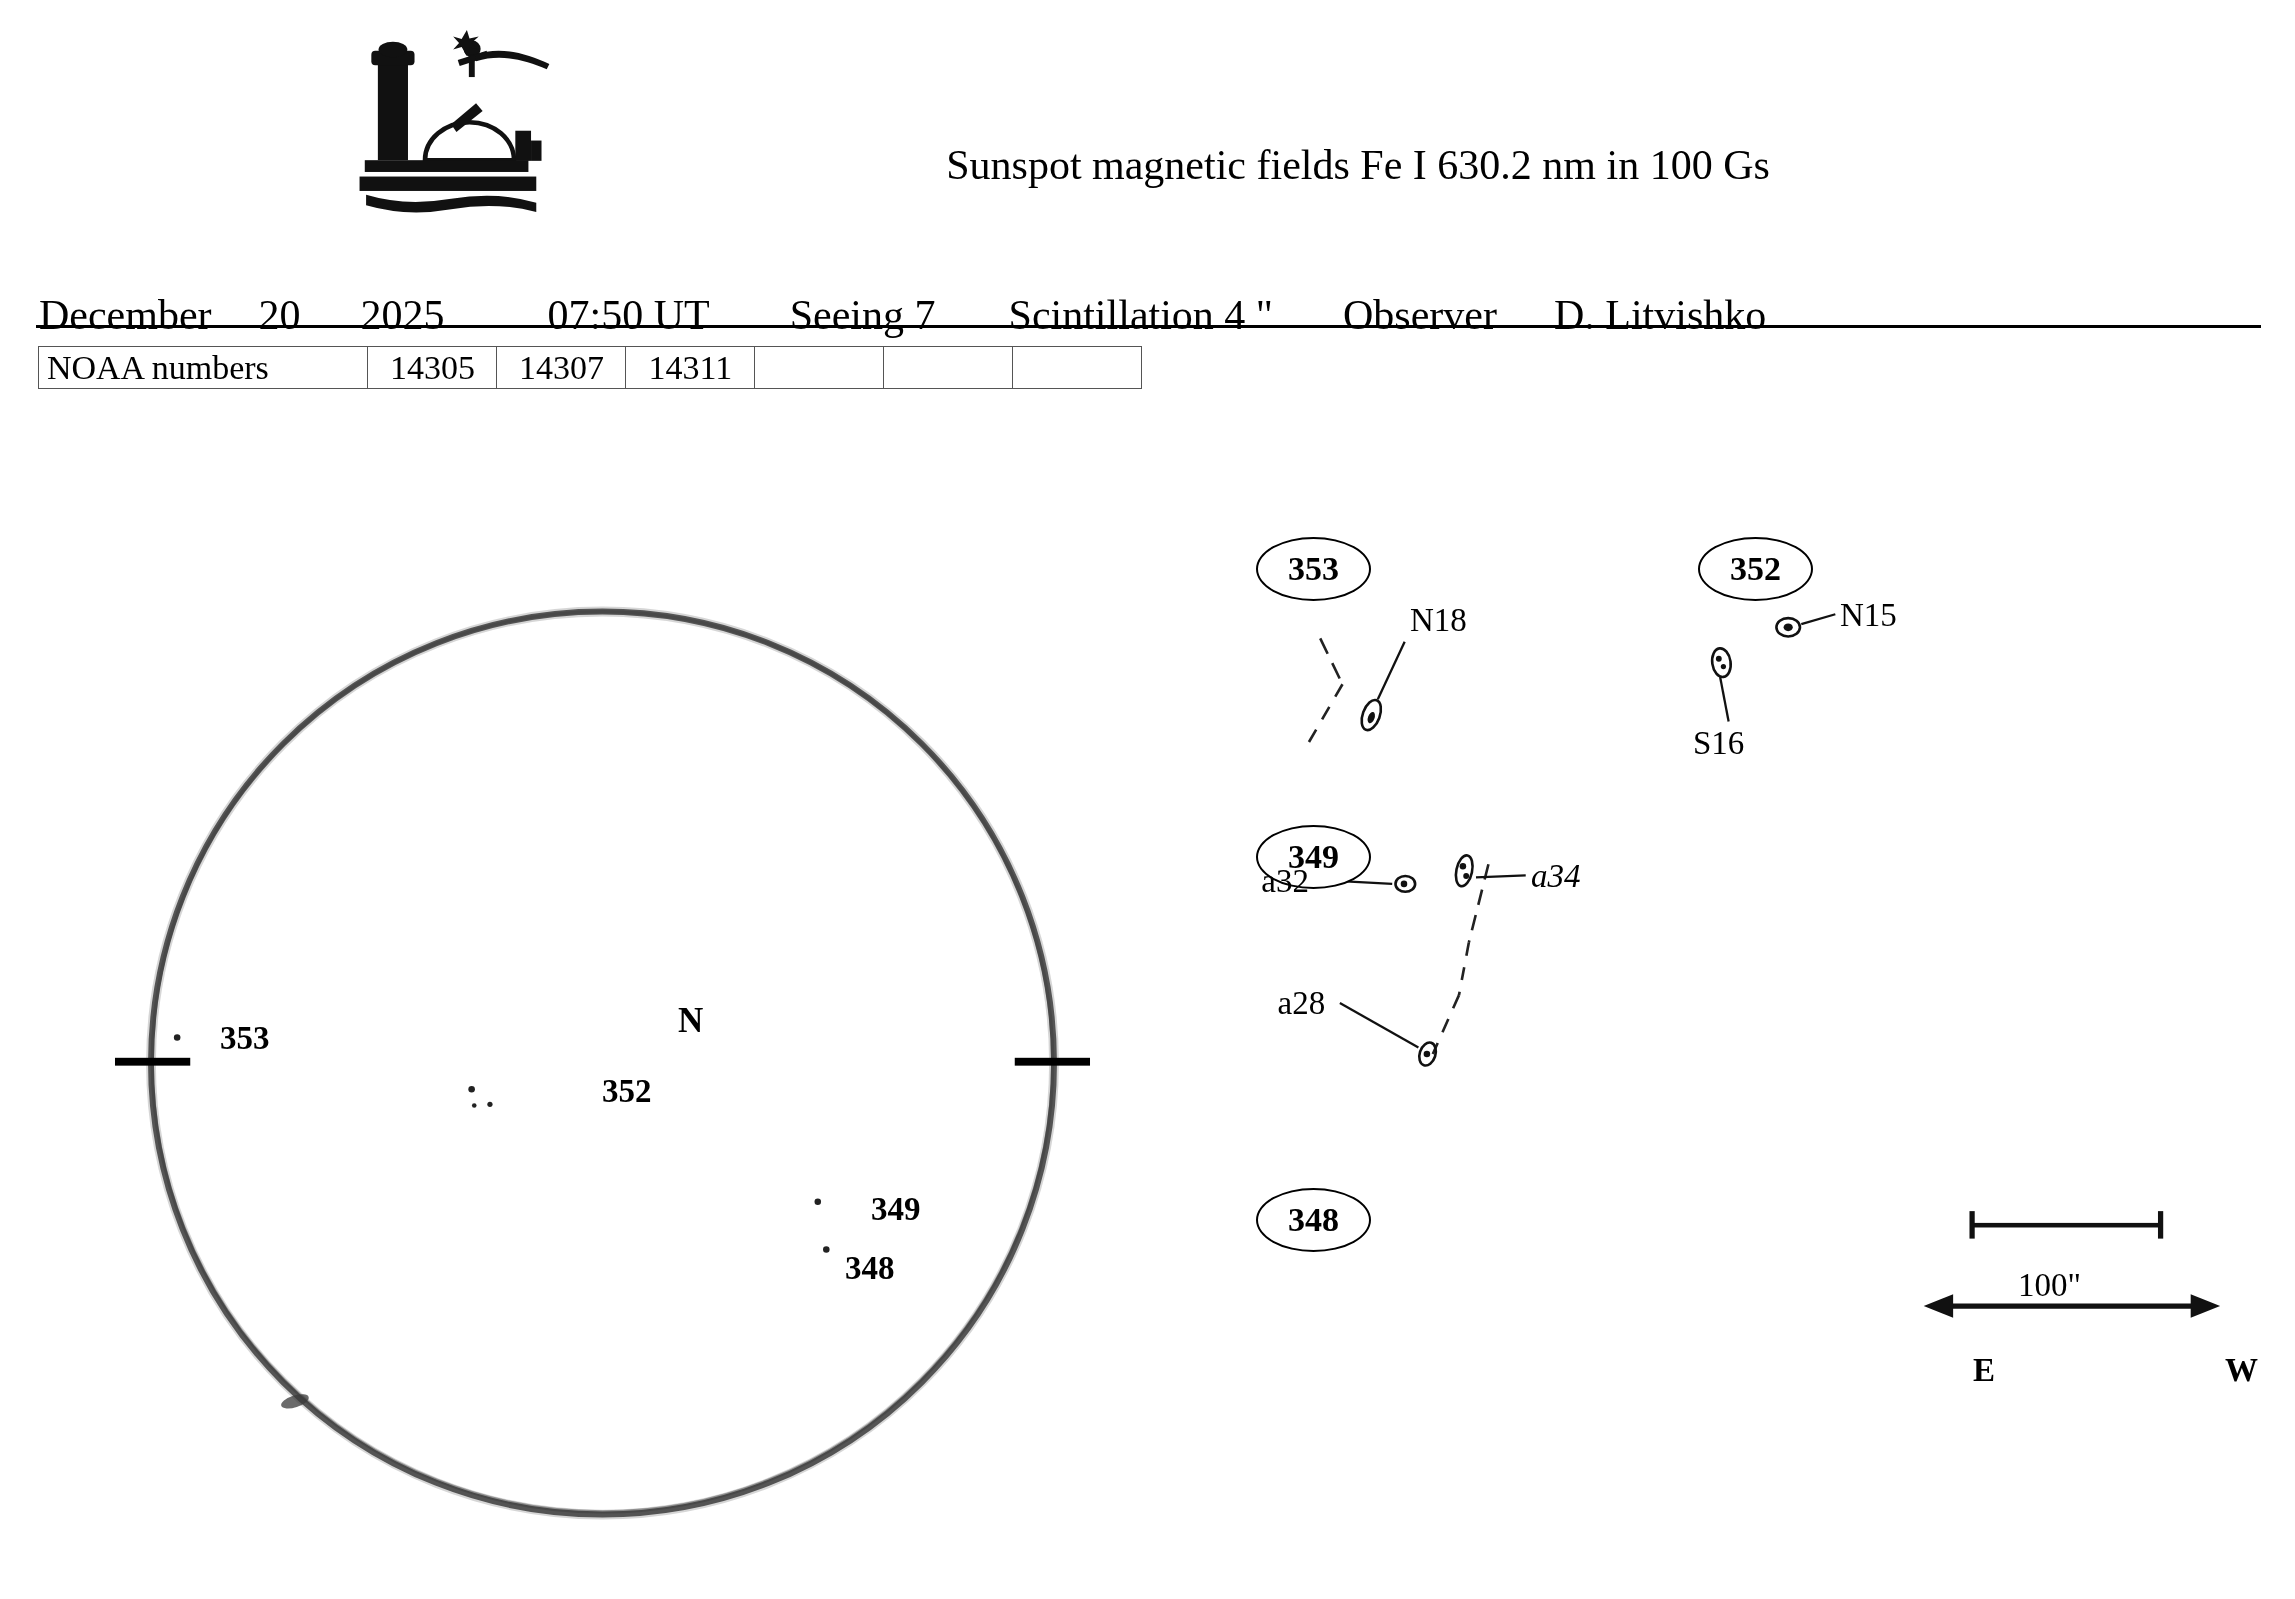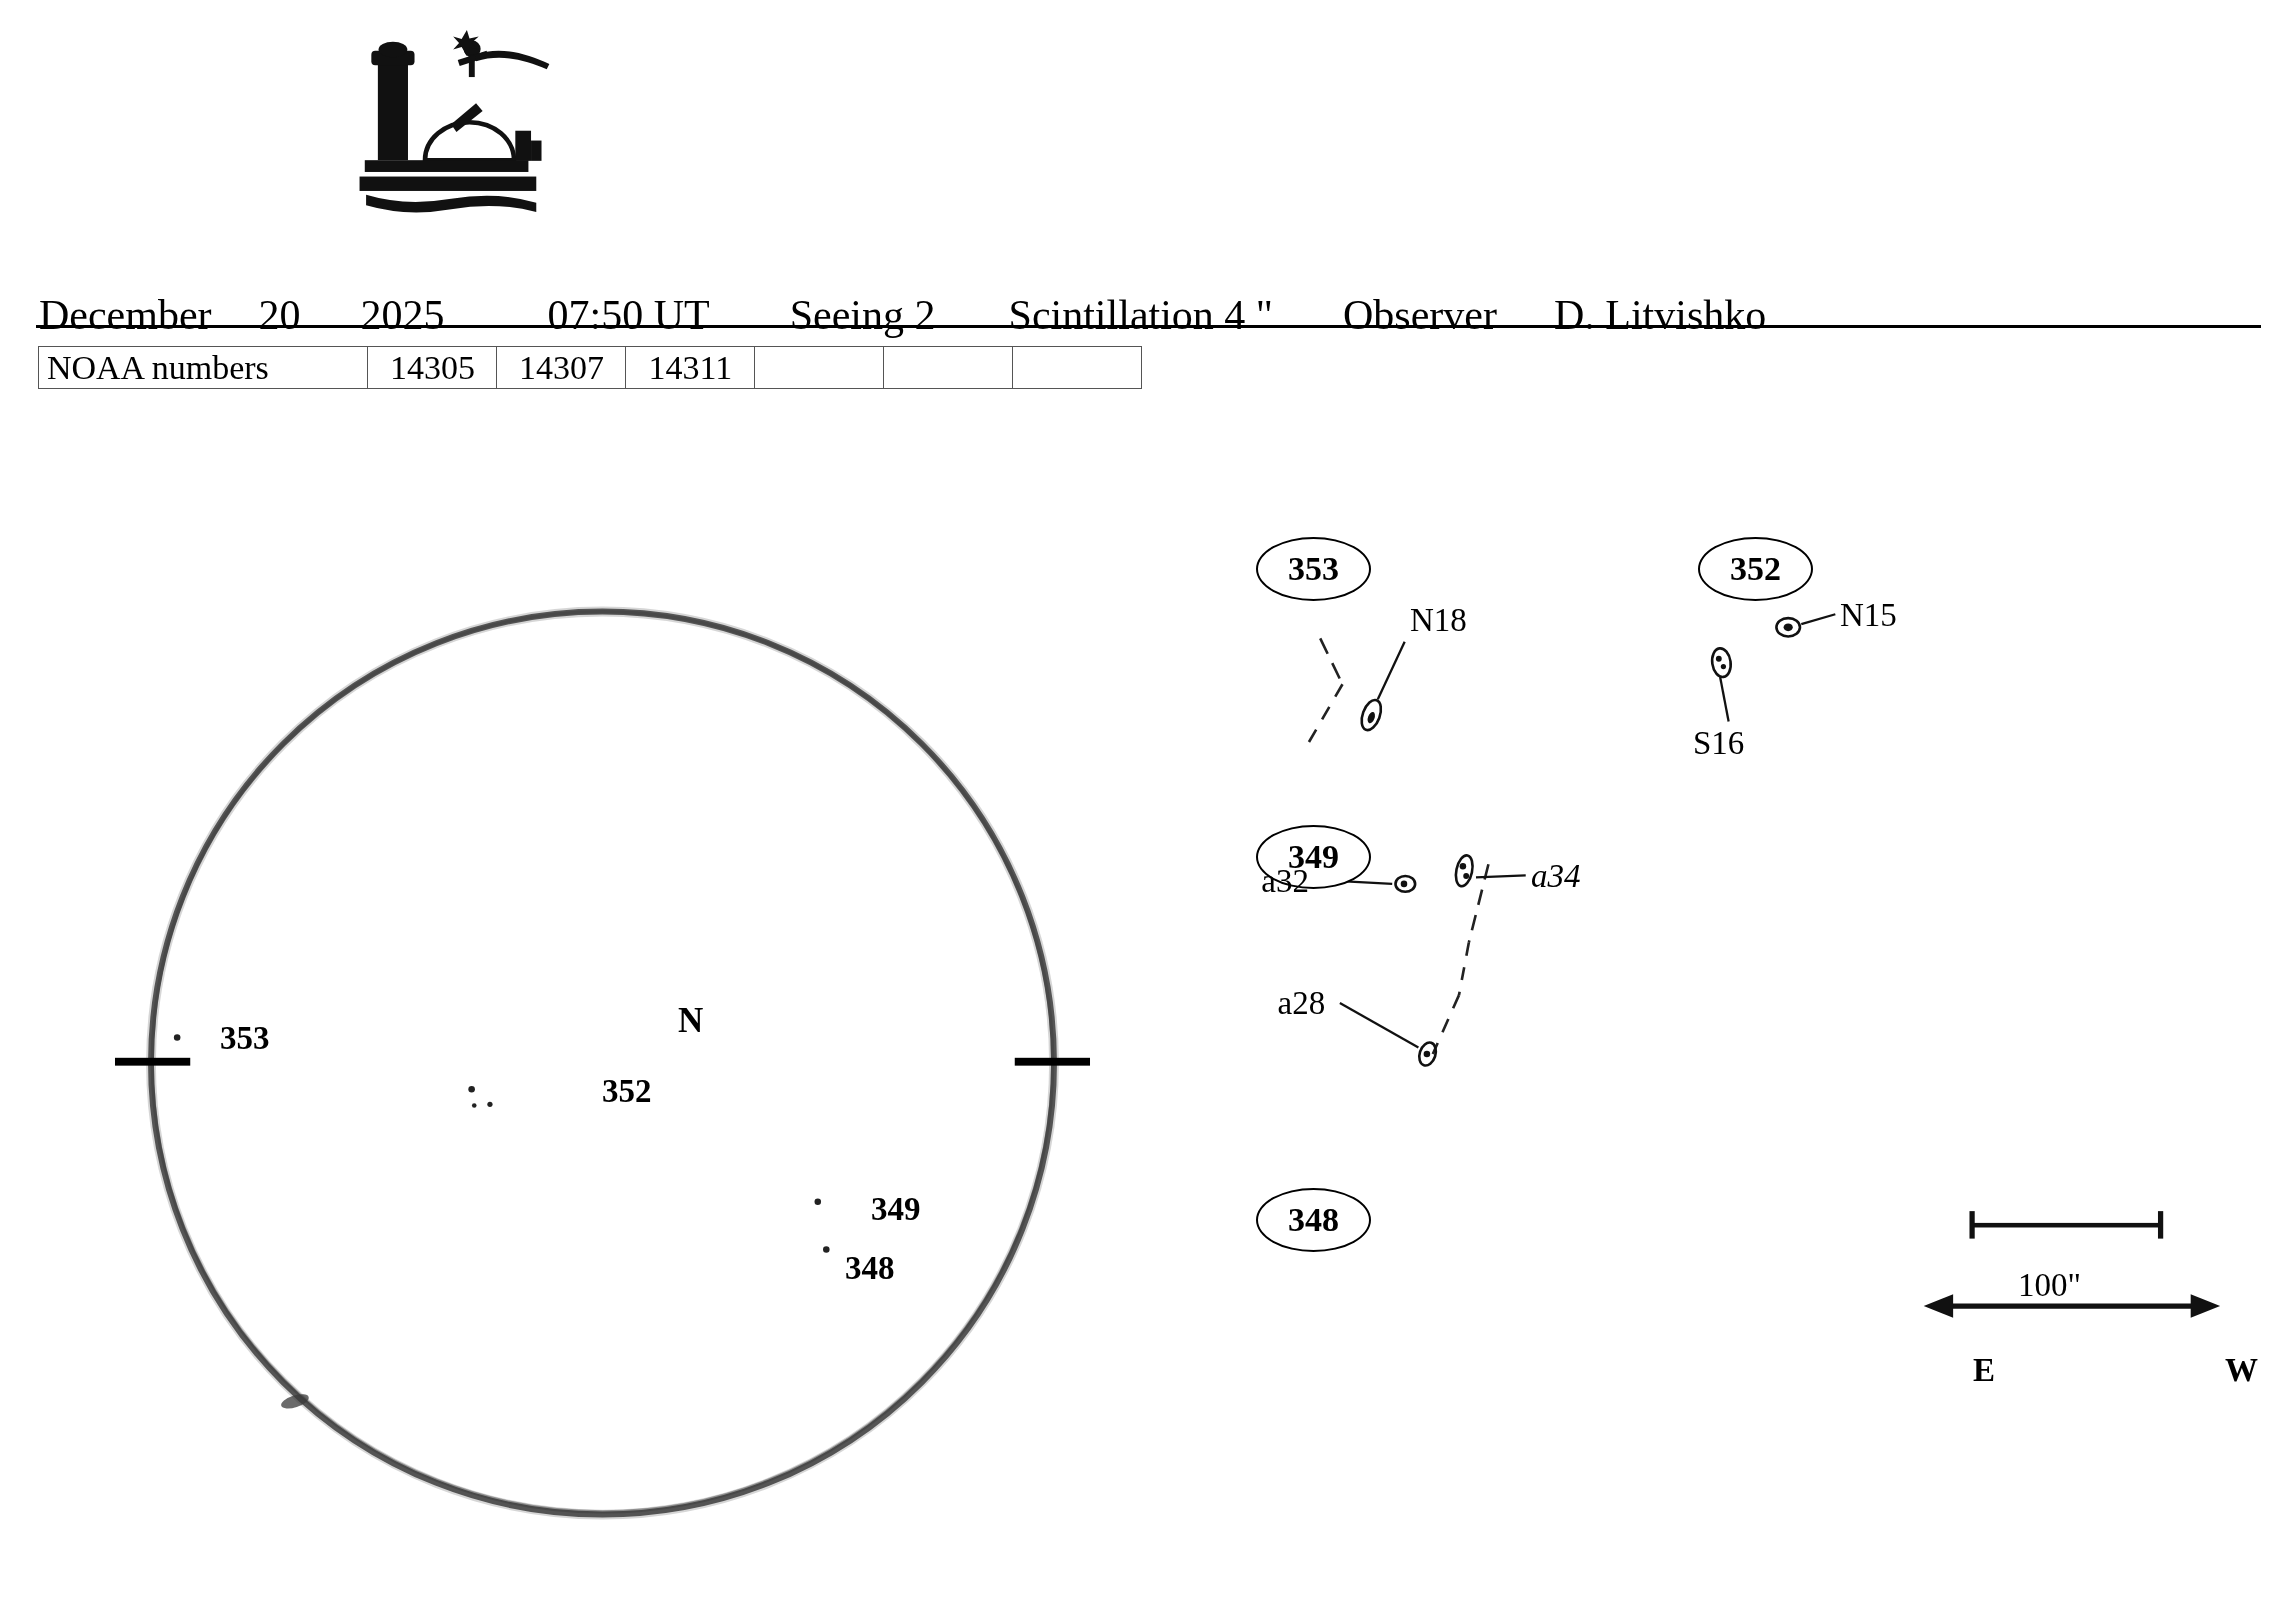--- a/index.html
+++ b/index.html
@@ -198,32 +198,33 @@
       </g>
 
       <rect x="18" y="205" width="250" height="18" fill="#111"></rect>
       <rect x="10" y="230" width="270" height="22" fill="#111"></rect>
       <rect x="248" y="160" width="24" height="46" fill="#111"></rect>
       <rect x="272" y="175" width="16" height="31" fill="#111"></rect>
       <path d="M20 258 q60 18 130 6 q70 -12 130 6 l0 14 q-62 -16 -130 -4 q-68 12 -130 -6 z" fill="#111"></path>
     </svg>
   </div>
 
+  <div id="obs-subtitle">Sunspot  magnetic  fields  Fe I 630.2 nm in 100 Gs</div>
 </div>
 
 <div id="info-line">
   <span class="seg">December</span>
   <span style="display:inline-block;width:26px"></span>
   <span class="seg">20</span>
   <span style="display:inline-block;width:39px"></span>
   <span class="seg">2025</span>
   <span style="display:inline-block;width:82px"></span>
   <span class="seg">07:50 UT</span>
   <span style="display:inline-block;width:59px"></span>
-  <span class="seg">Seeing 2</span>
+  <span class="seg">Seeing 7</span>
   <span style="display:inline-block;width:52px"></span>
   <span class="seg">Scintillation 4 "</span>
   <span style="display:inline-block;width:49px"></span>
   <span class="seg">Observer</span>
   <span style="display:inline-block;width:36px"></span>
   <span class="seg">D. Litvishko</span>
 </div>
 <div id="info-rule"></div>
 
 <table id="numbers-table">

